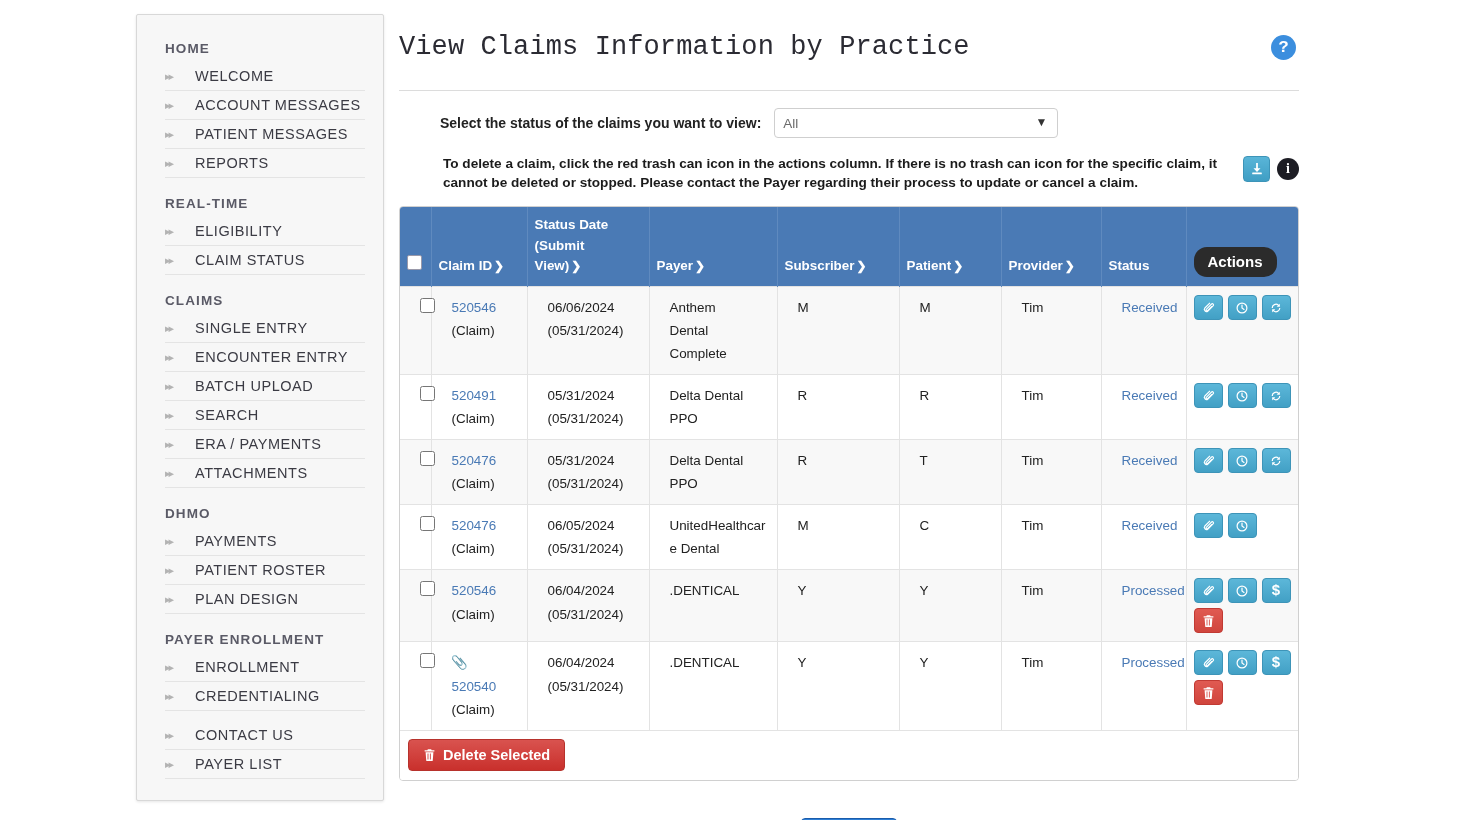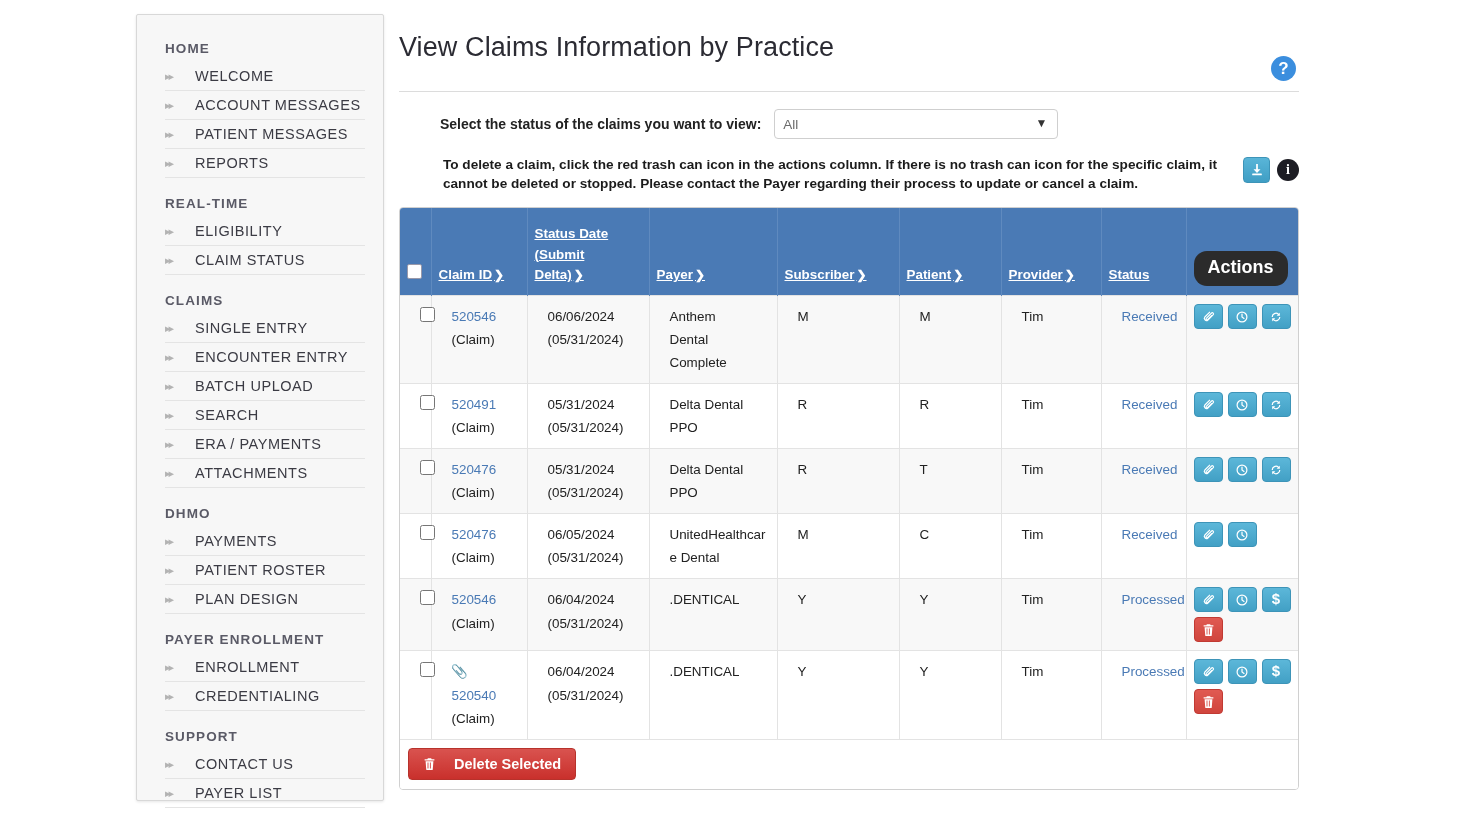--- a/index.html
+++ b/index.html
@@ -46,23 +46,24 @@
   }
   .nav-label {
     font-size: 14.5px;
     letter-spacing: 0.55px;
     color: #3b3b44;
   }
 
   
   .main { position: absolute; left: 399px; top: 14px; width: 900px; }
   .title-row {
-    display: flex; align-items: flex-end; justify-content: space-between;
+    display: flex; align-items: center; justify-content: space-between;
     border-bottom: 1px solid #dcdcdc;
     padding-bottom: 10px;
+    font-family: Liberation Mono, monospace;
   }
   .page-title {
     font-size: 27px;
     color: #2b2b33;
     font-weight: normal;
     letter-spacing: 0.1px;
   }
   .help-icon {
     width: 25px; height: 25px; border-radius: 50%;
     background: #3b8ede;
@@ -130,34 +131,33 @@
     overflow: hidden;
     background: #fff;
   }
   table.claims { width: 100%; border-collapse: collapse; table-layout: fixed; }
   table.claims thead th {
     background: #4a7ab5;
     color: #ffffff;
     font-size: 13.4px; font-weight: bold;
     text-align: left;
     vertical-align: bottom;
-    padding: 16px 7px 9px 7px;
+    padding: 8px 7px 9px 7px;
     border-right: 1px solid #5f8abf;
     line-height: 1.55;
-    text-decoration: underline;
   }
   table.claims thead th:last-child { border-right: none; }
   .th-arrow { font-size: 12px; font-weight: bold; margin-left: 2px; }
   .actions-pill {
     display: inline-block;
     background: #2b2b2b;
     color: #fff;
     border-radius: 13px;
     padding: 3px 14px 4px 14px;
-    font-size: 18px;
+    font-size: 15px;
     font-weight: bold;
   }
   table.claims tbody td {
     border-right: 1px solid #e3e3e3;
     border-top: 1px solid #e3e3e3;
     padding: 9px 20px;
     font-size: 13.4px;
     color: #222;
     vertical-align: top;
     line-height: 1.72;
@@ -190,21 +190,21 @@
     cursor: pointer; flex: 0 0 auto;
   }
   .act-btn.danger {
     background: linear-gradient(#e05a52, #d0453d);
     border: 1px solid #c13a33;
   }
   .act-btn .dollar { color: #fff; font-size: 15px; font-weight: bold; line-height: 1; }
 
   .table-footer { padding: 8px 8px 9px 8px; background: #fff; border-top: 1px solid #e3e3e3; }
   .btn-delete-selected {
-    display: inline-flex; align-items: center; gap: 18px;
+    display: inline-flex; align-items: center; gap: 7px;
     background: linear-gradient(#d9534f, #c9302c);
     border: 1px solid #b7322c;
     border-radius: 4px;
     color: #fff; font-size: 14.5px; font-weight: bold;
     padding: 7px 14px;
     cursor: pointer;
   }
 
   .newsearch-row { display: flex; justify-content: center; margin-top: 37px; }
   .btn-new-search {
@@ -300,21 +300,20 @@
         <div class="nav-item">
           <span class="nav-arrow">▸▸</span>
           <span class="nav-label">ENROLLMENT</span>
         </div>
         <div class="nav-item">
           <span class="nav-arrow">▸▸</span>
           <span class="nav-label">CREDENTIALING</span>
         </div>
       </div>
       <div class="nav-group">
-        <div class="nav-group-title">SUPPORT</div>
         <div class="nav-item">
           <span class="nav-arrow">▸▸</span>
           <span class="nav-label">CONTACT US</span>
         </div>
         <div class="nav-item">
           <span class="nav-arrow">▸▸</span>
           <span class="nav-label">PAYER LIST</span>
         </div>
       </div>
     </nav>
@@ -364,21 +363,21 @@
           <tr>
             <th>
               <span class="hdr-chk"></span>
             </th>
             <th>
               <span>Claim ID</span><span class="th-arrow">❯</span>
             </th>
             <th>
               <span>Status Date</span><br>
               <span>(Submit</span><br>
-              <span>Delta)</span><span class="th-arrow">❯</span>
+              <span>View)</span><span class="th-arrow">❯</span>
             </th>
             <th>
               <span>Payer</span><span class="th-arrow">❯</span>
             </th>
             <th>
               <span>Subscriber</span><span class="th-arrow">❯</span>
             </th>
             <th>
               <span>Patient</span><span class="th-arrow">❯</span>
             </th>

